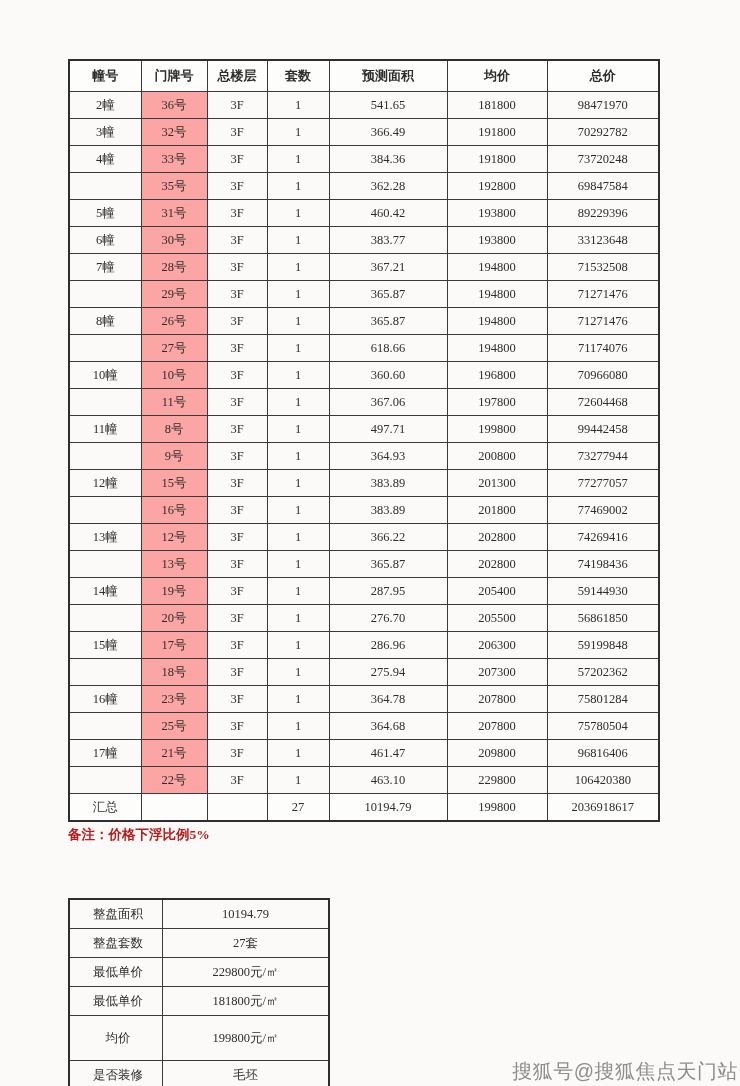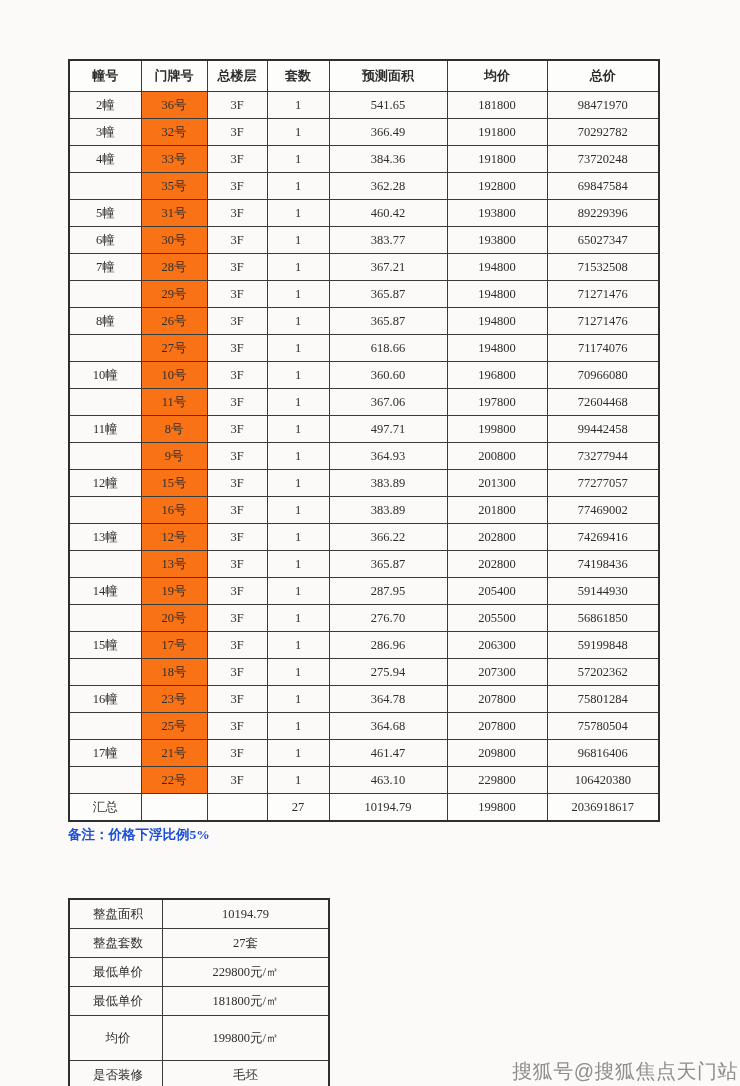--- a/index.html
+++ b/index.html
@@ -43,34 +43,34 @@
     white-space: nowrap;
     overflow: hidden;
   }
   .main-table th {
     height: 30px;
     font-weight: bold;
     font-size: 13px;
     background: #fdfdfc;
   }
   .main-table td.door {
-    background: #f97316;
+    background: #fca5a5;
     text-align: center;
   }
   .main-table tr.summary-row td {
     background: #fdfdfc;
   }
   
   .note {
     position: absolute;
     left: 68px;
     top: 826px;
     font-size: 13.5px;
     font-weight: bold;
-    color: #1d4ed8;
+    color: #b91c1c;
   }
   
   .info-table {
     position: absolute;
     left: 68px;
     top: 898px;
     width: 262px;
     font-size: 12.5px;
     border: 2px solid #2e2e2e;
   }
@@ -173,21 +173,21 @@
           <td>193800</td>
           <td>89229396</td>
         </tr>
         <tr>
           <td>6幢</td>
           <td class="door">30号</td>
           <td>3F</td>
           <td>1</td>
           <td>383.77</td>
           <td>193800</td>
-          <td>65027347</td>
+          <td>33123648</td>
         </tr>
         <tr>
           <td>7幢</td>
           <td class="door">28号</td>
           <td>3F</td>
           <td>1</td>
           <td>367.21</td>
           <td>194800</td>
           <td>71532508</td>
         </tr>

